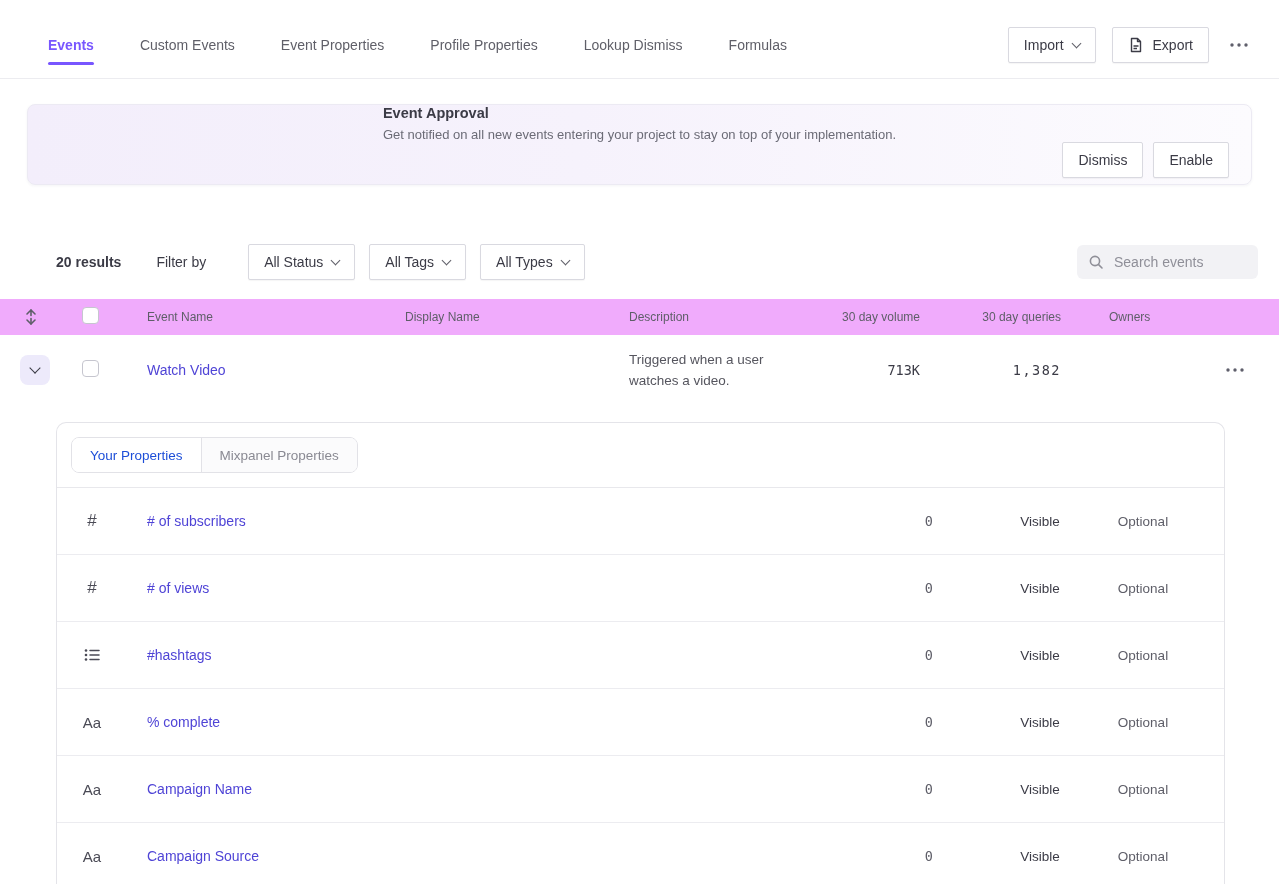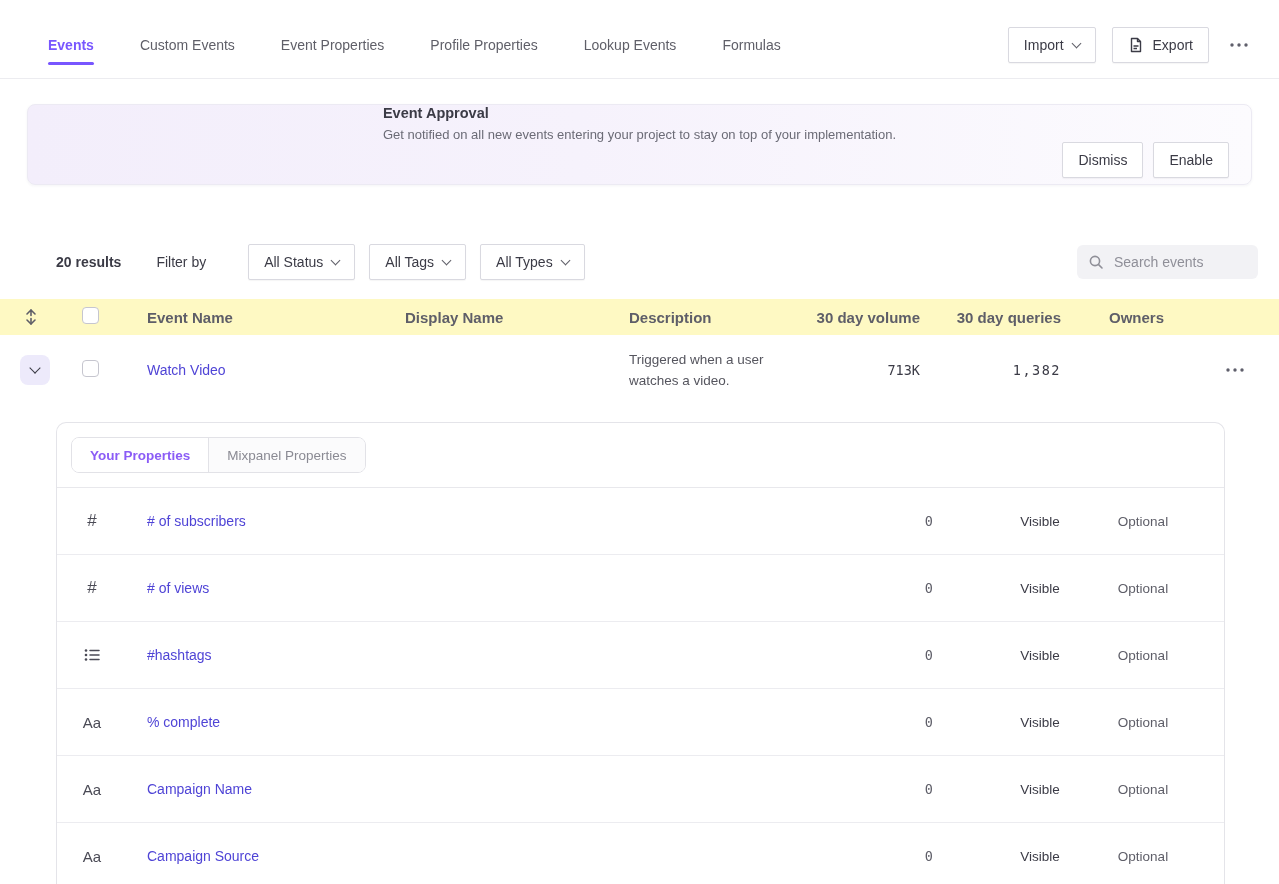--- a/index.html
+++ b/index.html
@@ -69,22 +69,22 @@
     font-family:inherit;font-size:14px;color:#3b3b46;
   }
   .search input::placeholder{color:#8f8f98}
 
   
   .grid{
     display:grid;align-items:center;
     grid-template-columns:62px 85px 258px 224px 161px 130px 141px 129px 1fr;
   }
   .thead{
-    margin-top:19px;height:36px;background:#fef9c3;
-    font-size:15px;font-weight:700;color:#5e5e68;
+    margin-top:19px;height:36px;background:#f0abfc;
+    font-size:12px;font-weight:400;color:#5e5e68;
   }
   .cell-center{justify-self:center}
   .cell-check{justify-self:start;padding-left:20px}
   .cell-right{justify-self:end;text-align:right}
   .cell-owners{padding-left:48px}
   .checkbox{
     width:17px;height:17px;border:1px solid #c6c6cf;border-radius:4px;background:#fff;
     display:inline-block;cursor:pointer;
   }
   .trow{height:70px;background:#fff}
@@ -103,21 +103,21 @@
     margin:17px 54px 0 56px;border:1px solid #e4e4e9;border-bottom:none;
     border-radius:10px 10px 0 0;height:474px;overflow:hidden;background:#fff;
   }
   .panel-tabs-wrap{padding:14px;border-bottom:1px solid #e8e8ec}
   .panel-tabs{display:inline-flex;border:1px solid #e2e2e7;border-radius:8px;overflow:hidden}
   .ptab{
     height:34px;padding:0 18px;border:none;background:#fbfbfc;color:#8a8a93;
     font-size:13.5px;cursor:pointer;display:flex;align-items:center;
   }
   .ptab + .ptab{border-left:1px solid #e2e2e7}
-  .ptab.active{background:#fff;color:#8b5cf6;font-weight:700}
+  .ptab.active{background:#fff;color:#1d4ed8;font-weight:400}
   .prow{
     height:67px;display:flex;align-items:center;padding-left:20px;
     border-bottom:1px solid #ececf0;
   }
   .picon{width:30px;display:flex;justify-content:center;align-items:center;color:#4a4a55}
   .icon-number::before{content:"#";font-size:17px;font-weight:400}
   .icon-text::before{content:"Aa";font-size:15px;font-weight:400}
   .pname{margin-left:40px;flex:1}
   .pcount{width:120px;text-align:right;color:#5e5e68}
   .pvis{width:110px;margin-left:52px;text-align:center;font-size:13.5px;color:#3b3b46}
@@ -125,21 +125,21 @@
 </style>
 </head>
 <body>
 
 <header class="topnav">
   <nav class="tabs">
     <div class="nav-tab active">Events</div>
     <div class="nav-tab">Custom Events</div>
     <div class="nav-tab">Event Properties</div>
     <div class="nav-tab">Profile Properties</div>
-    <div class="nav-tab">Lookup Events</div>
+    <div class="nav-tab">Lookup Dismiss</div>
     <div class="nav-tab">Formulas</div>
   </nav>
   <div class="nav-actions">
     <button class="btn">
       <span>Import</span>
       <span class="chev"></span>
     </button>
     <button class="btn">
       <span style="display:inline-flex">
         <svg width="16" height="16" viewBox="0 0 16 16" fill="none" stroke="#3b3b46" stroke-width="1.4" stroke-linejoin="round">

